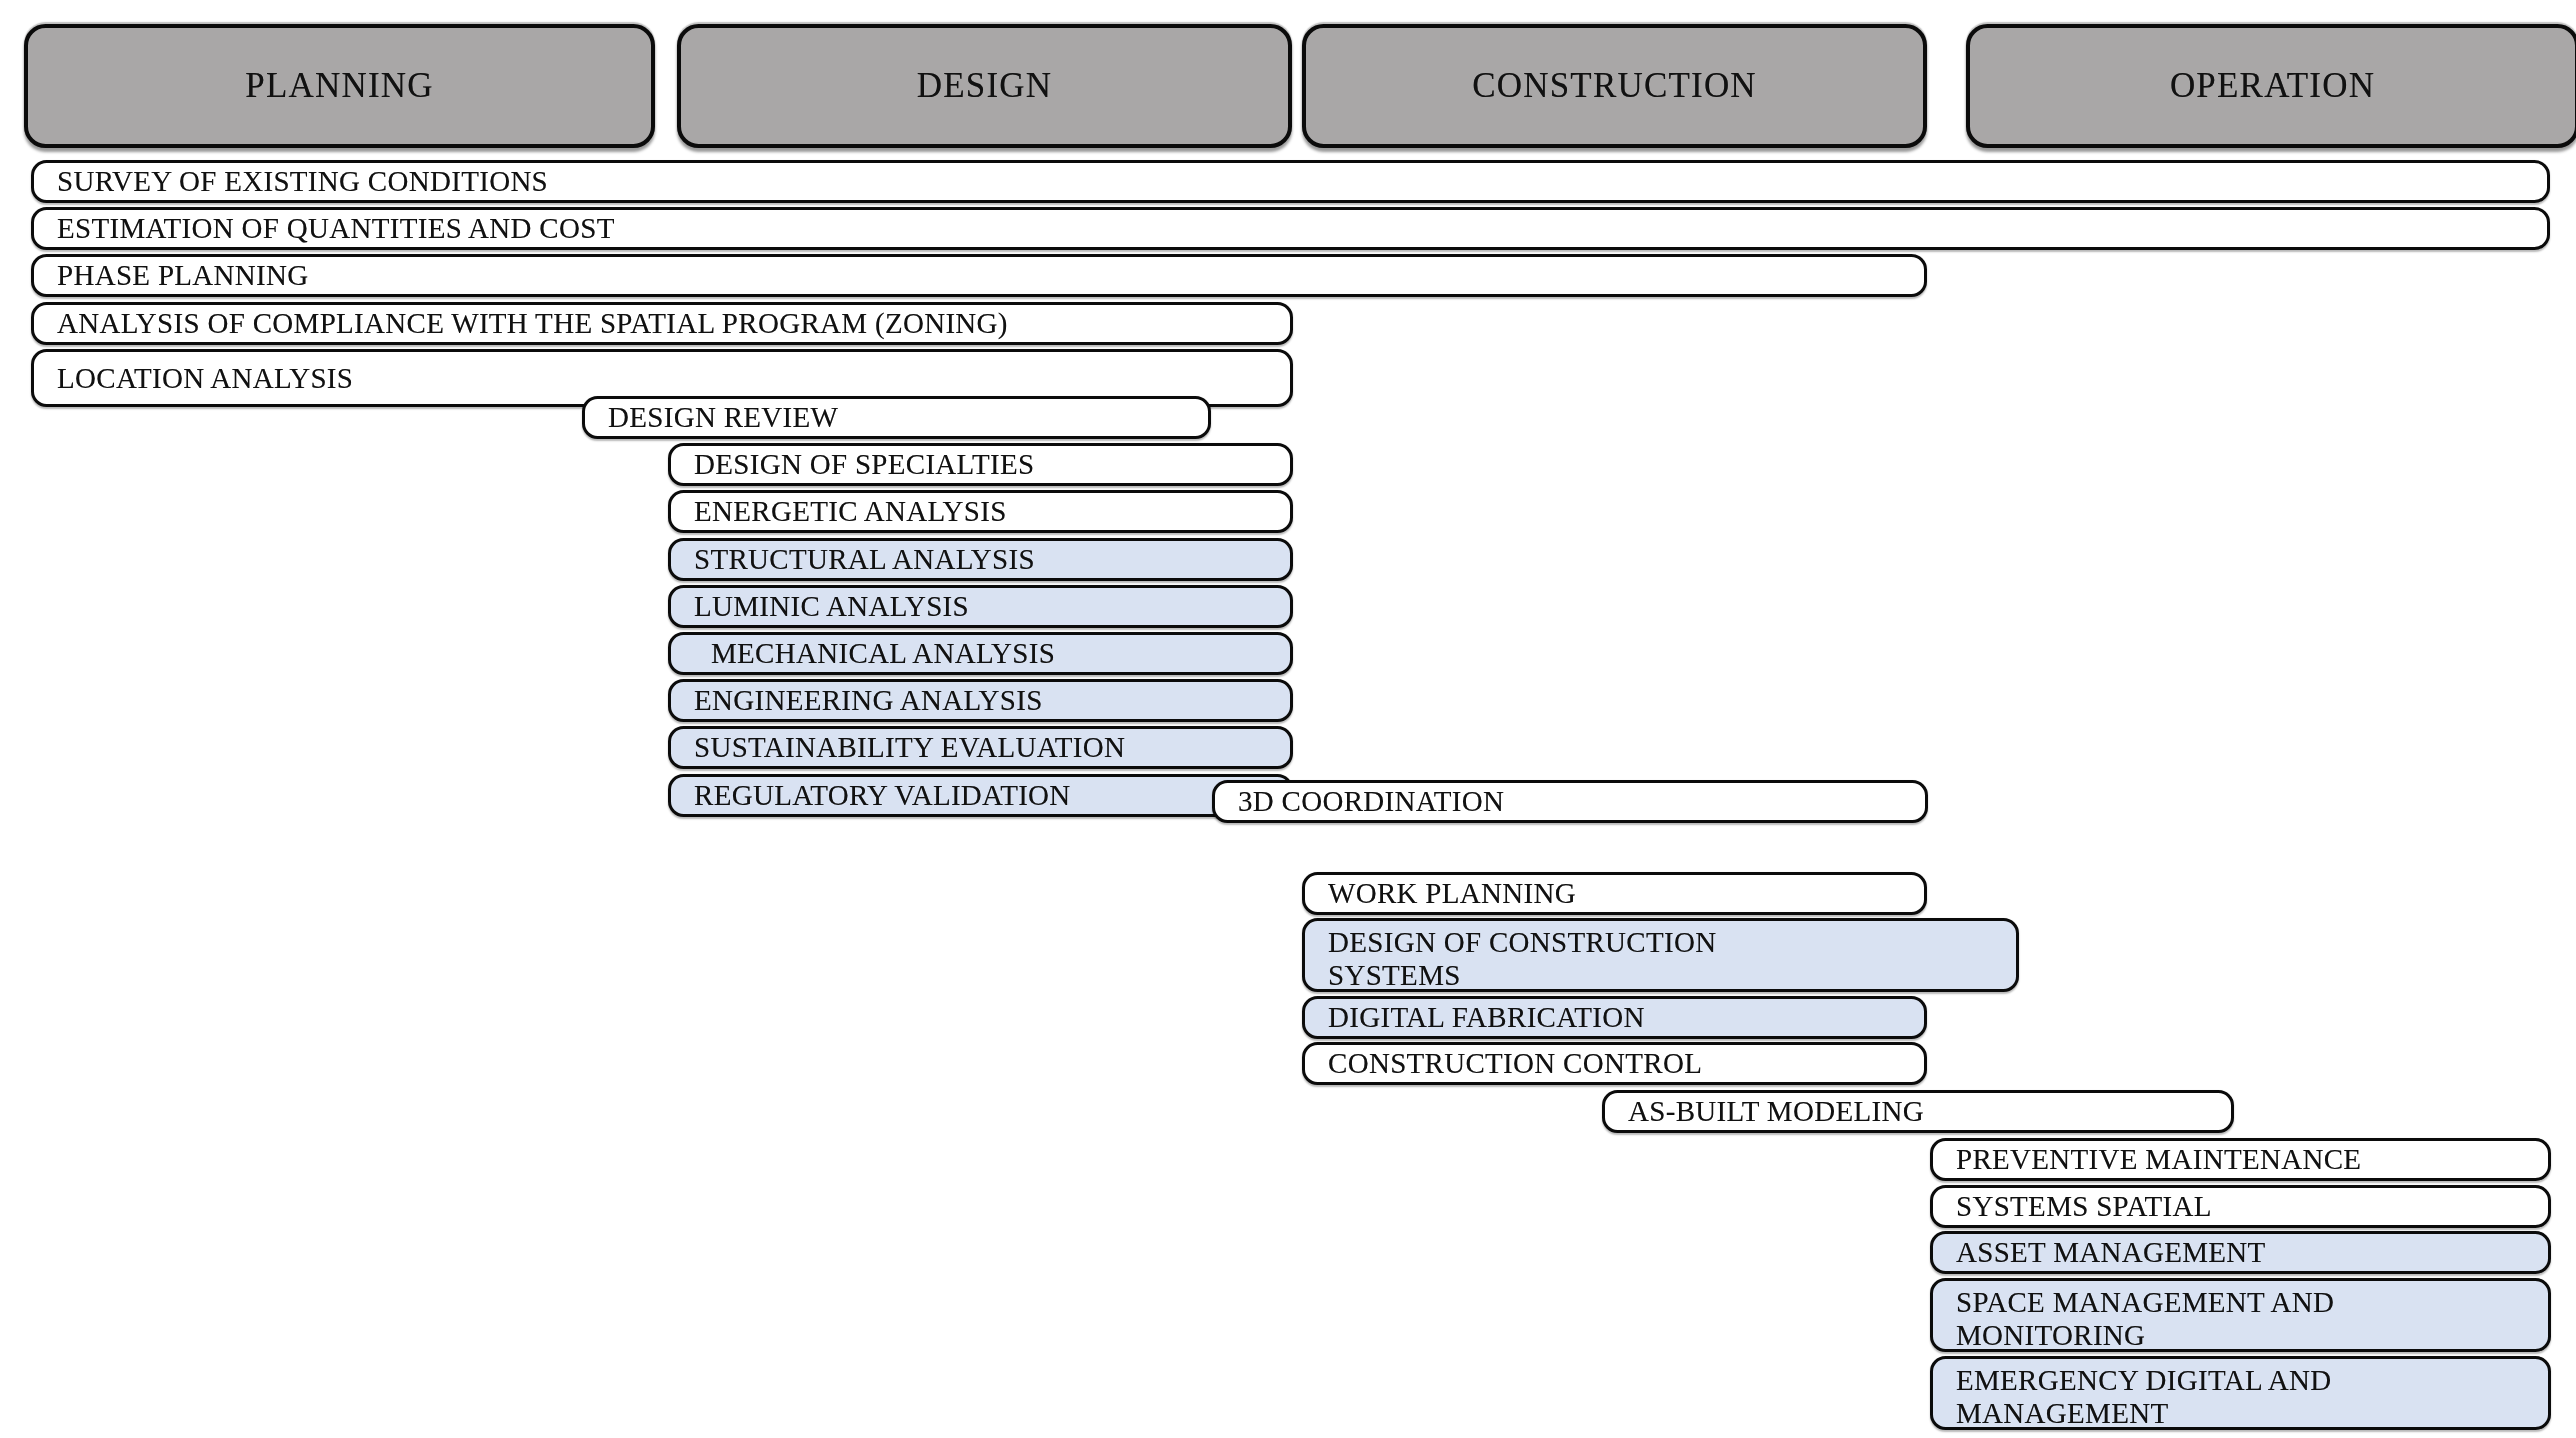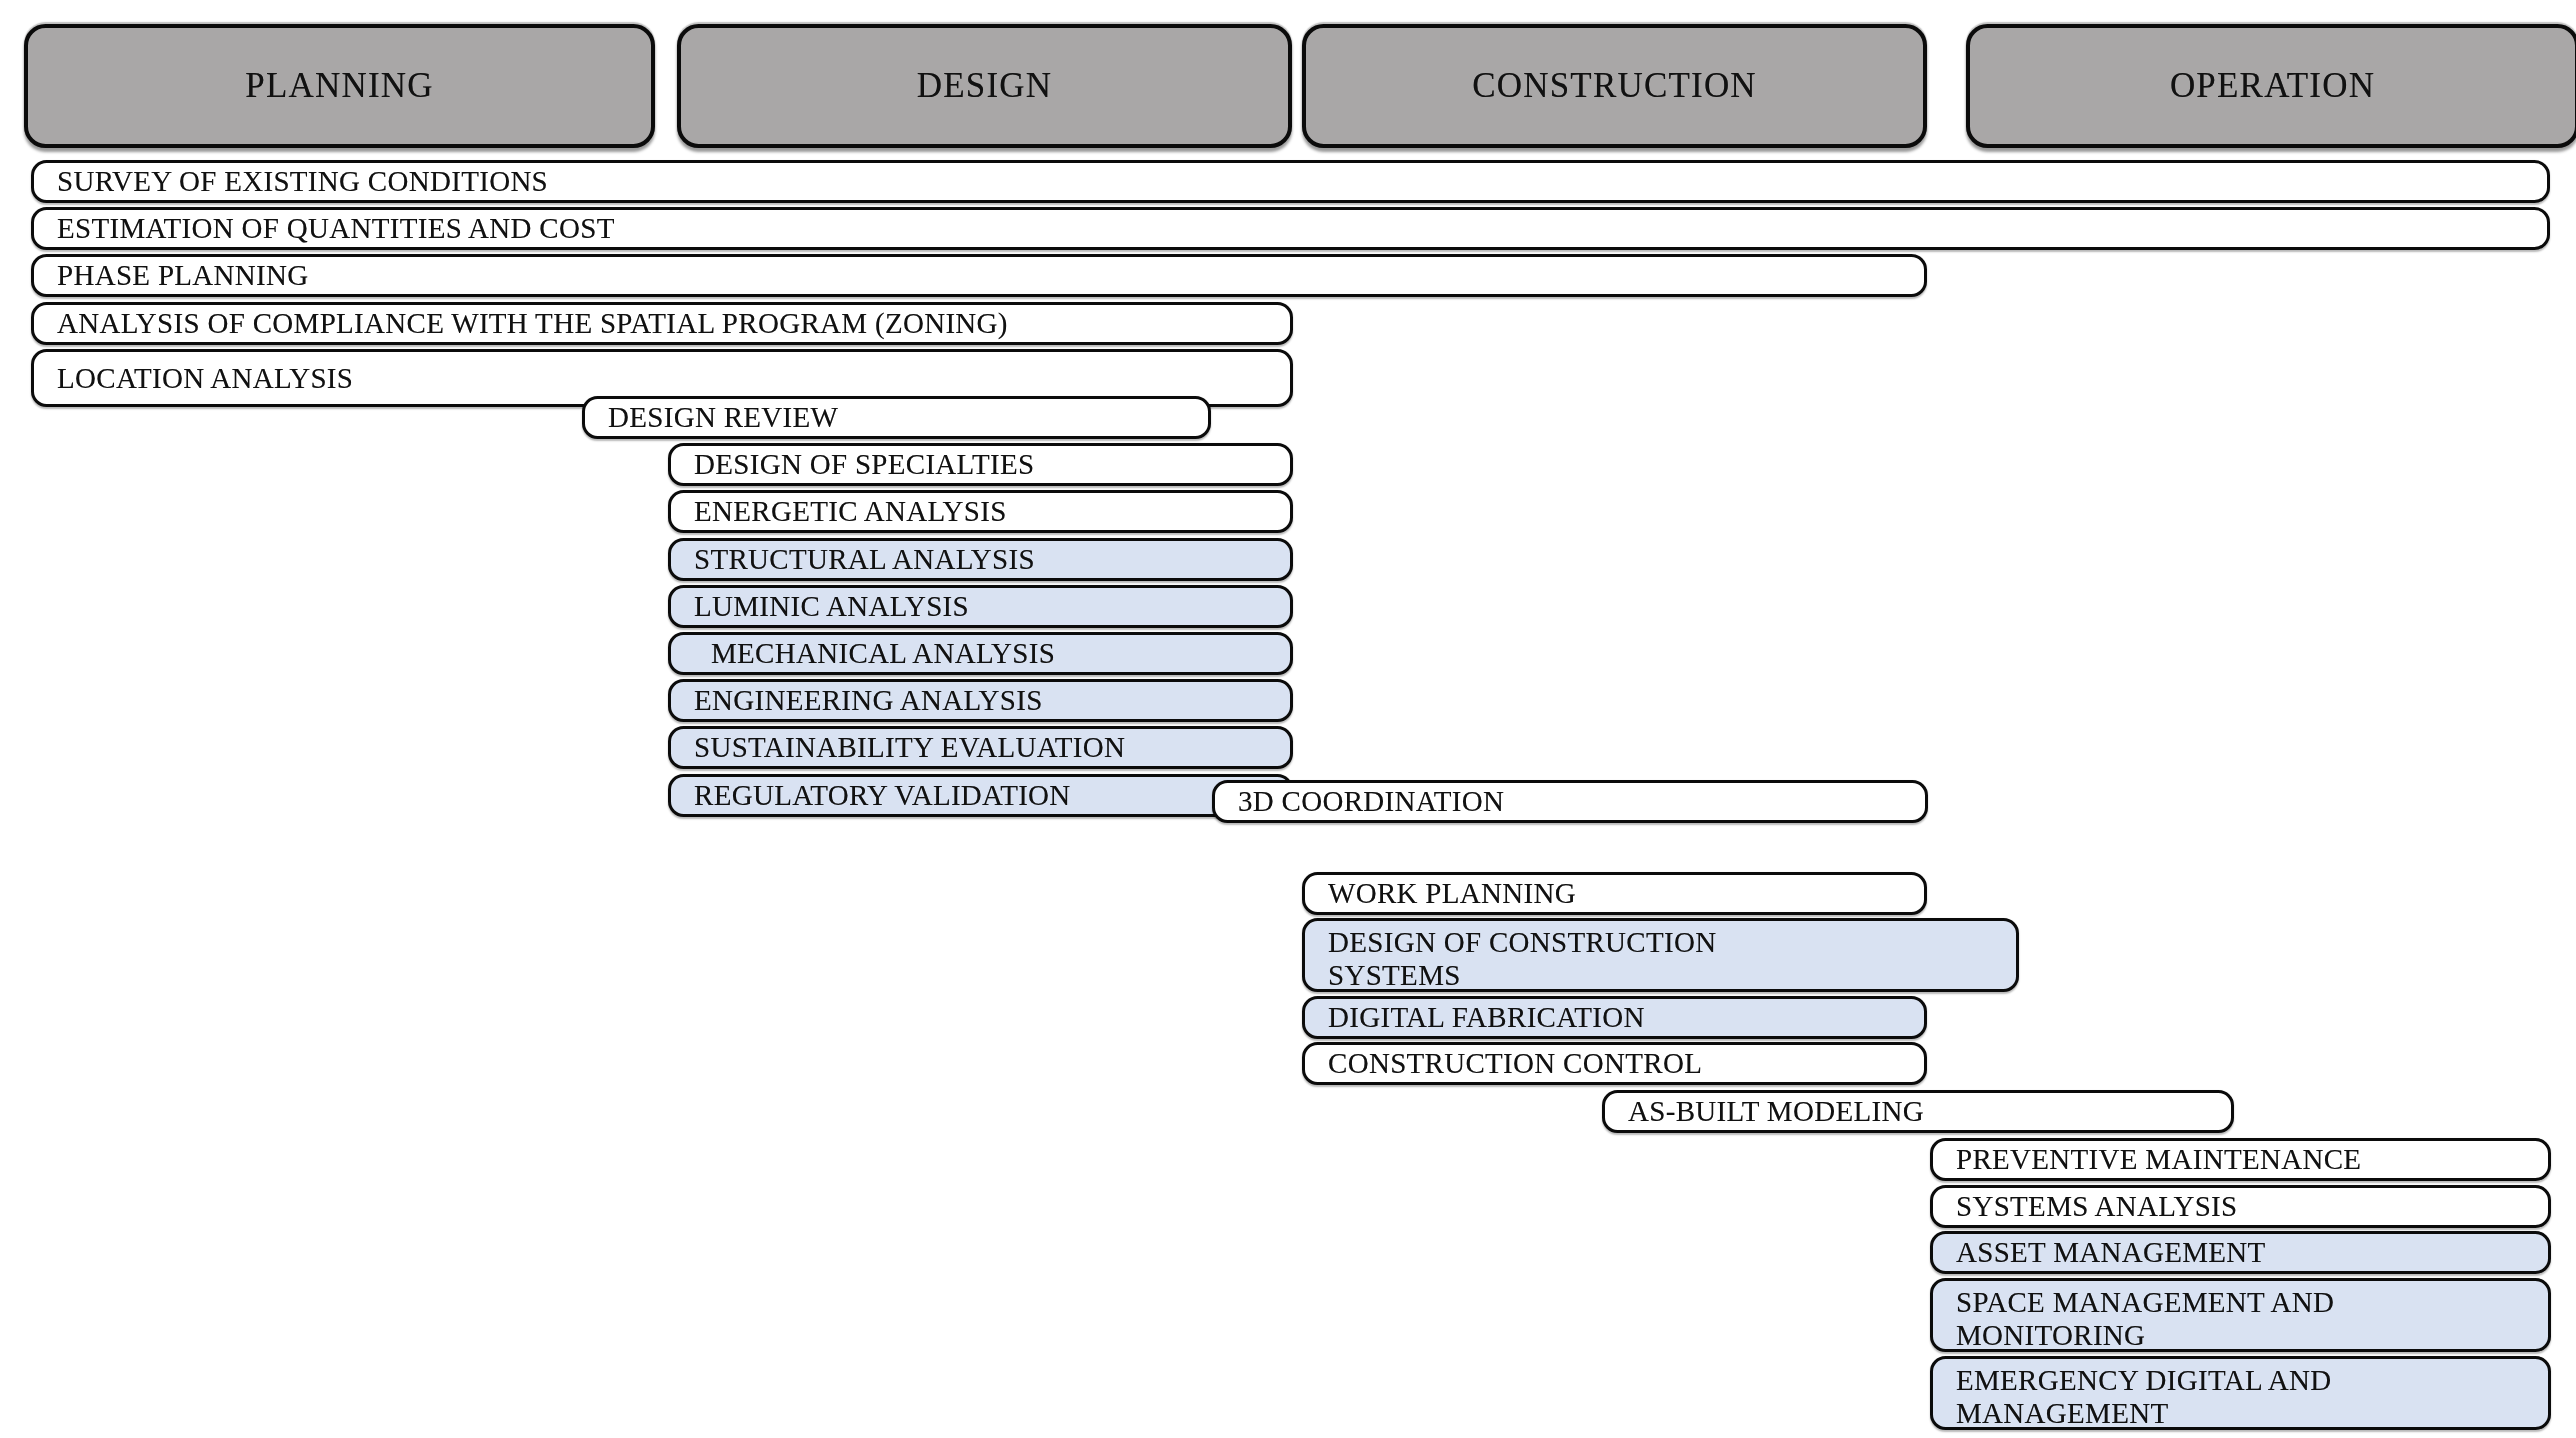--- a/index.html
+++ b/index.html
@@ -177,21 +177,21 @@
           <span class="line">AS-BUILT MODELING</span>
         </span>
       </div>
       <div class="use-bar" style="left: 1930px; top: 1138px; width: 621px; height: 43px;">
         <span class="bar-label">
           <span class="line">PREVENTIVE MAINTENANCE</span>
         </span>
       </div>
       <div class="use-bar" style="left: 1930px; top: 1185px; width: 621px; height: 43px;">
         <span class="bar-label">
-          <span class="line">SYSTEMS ANALYSIS</span>
+          <span class="line">SYSTEMS SPATIAL</span>
         </span>
       </div>
       <div class="use-bar blue" style="left: 1930px; top: 1231px; width: 621px; height: 43px;">
         <span class="bar-label">
           <span class="line">ASSET MANAGEMENT</span>
         </span>
       </div>
       <div class="use-bar blue multi" style="left: 1930px; top: 1278px; width: 621px; height: 74px;">
         <span class="bar-label">
           <span class="line">SPACE MANAGEMENT AND</span>

